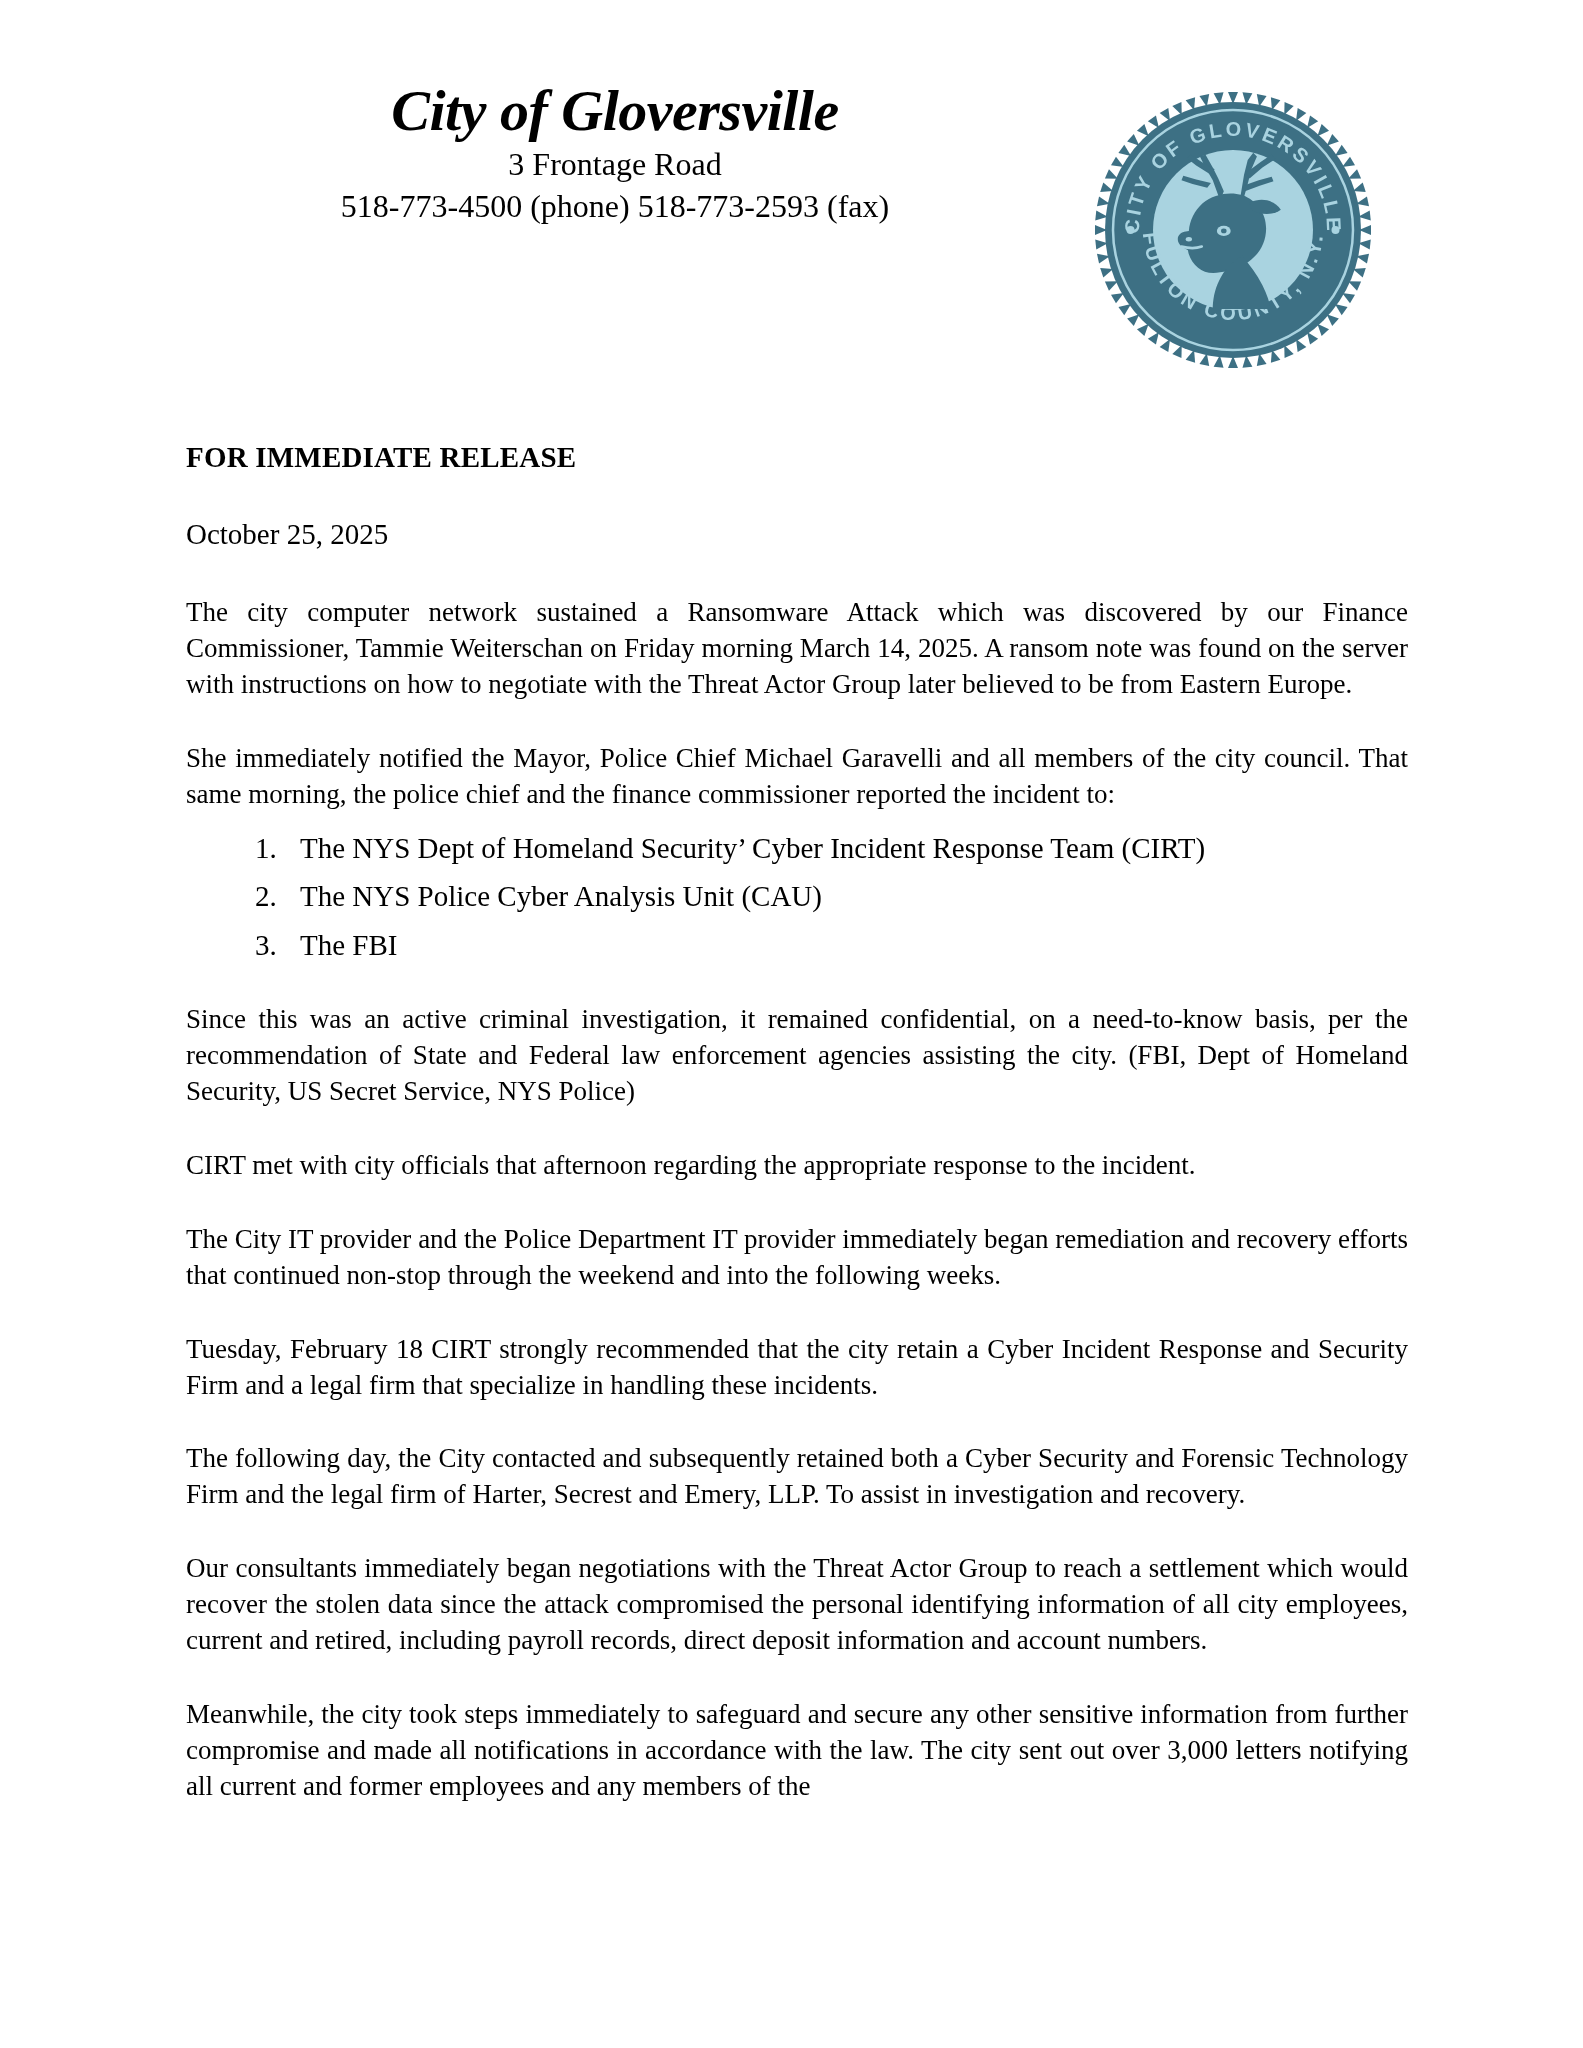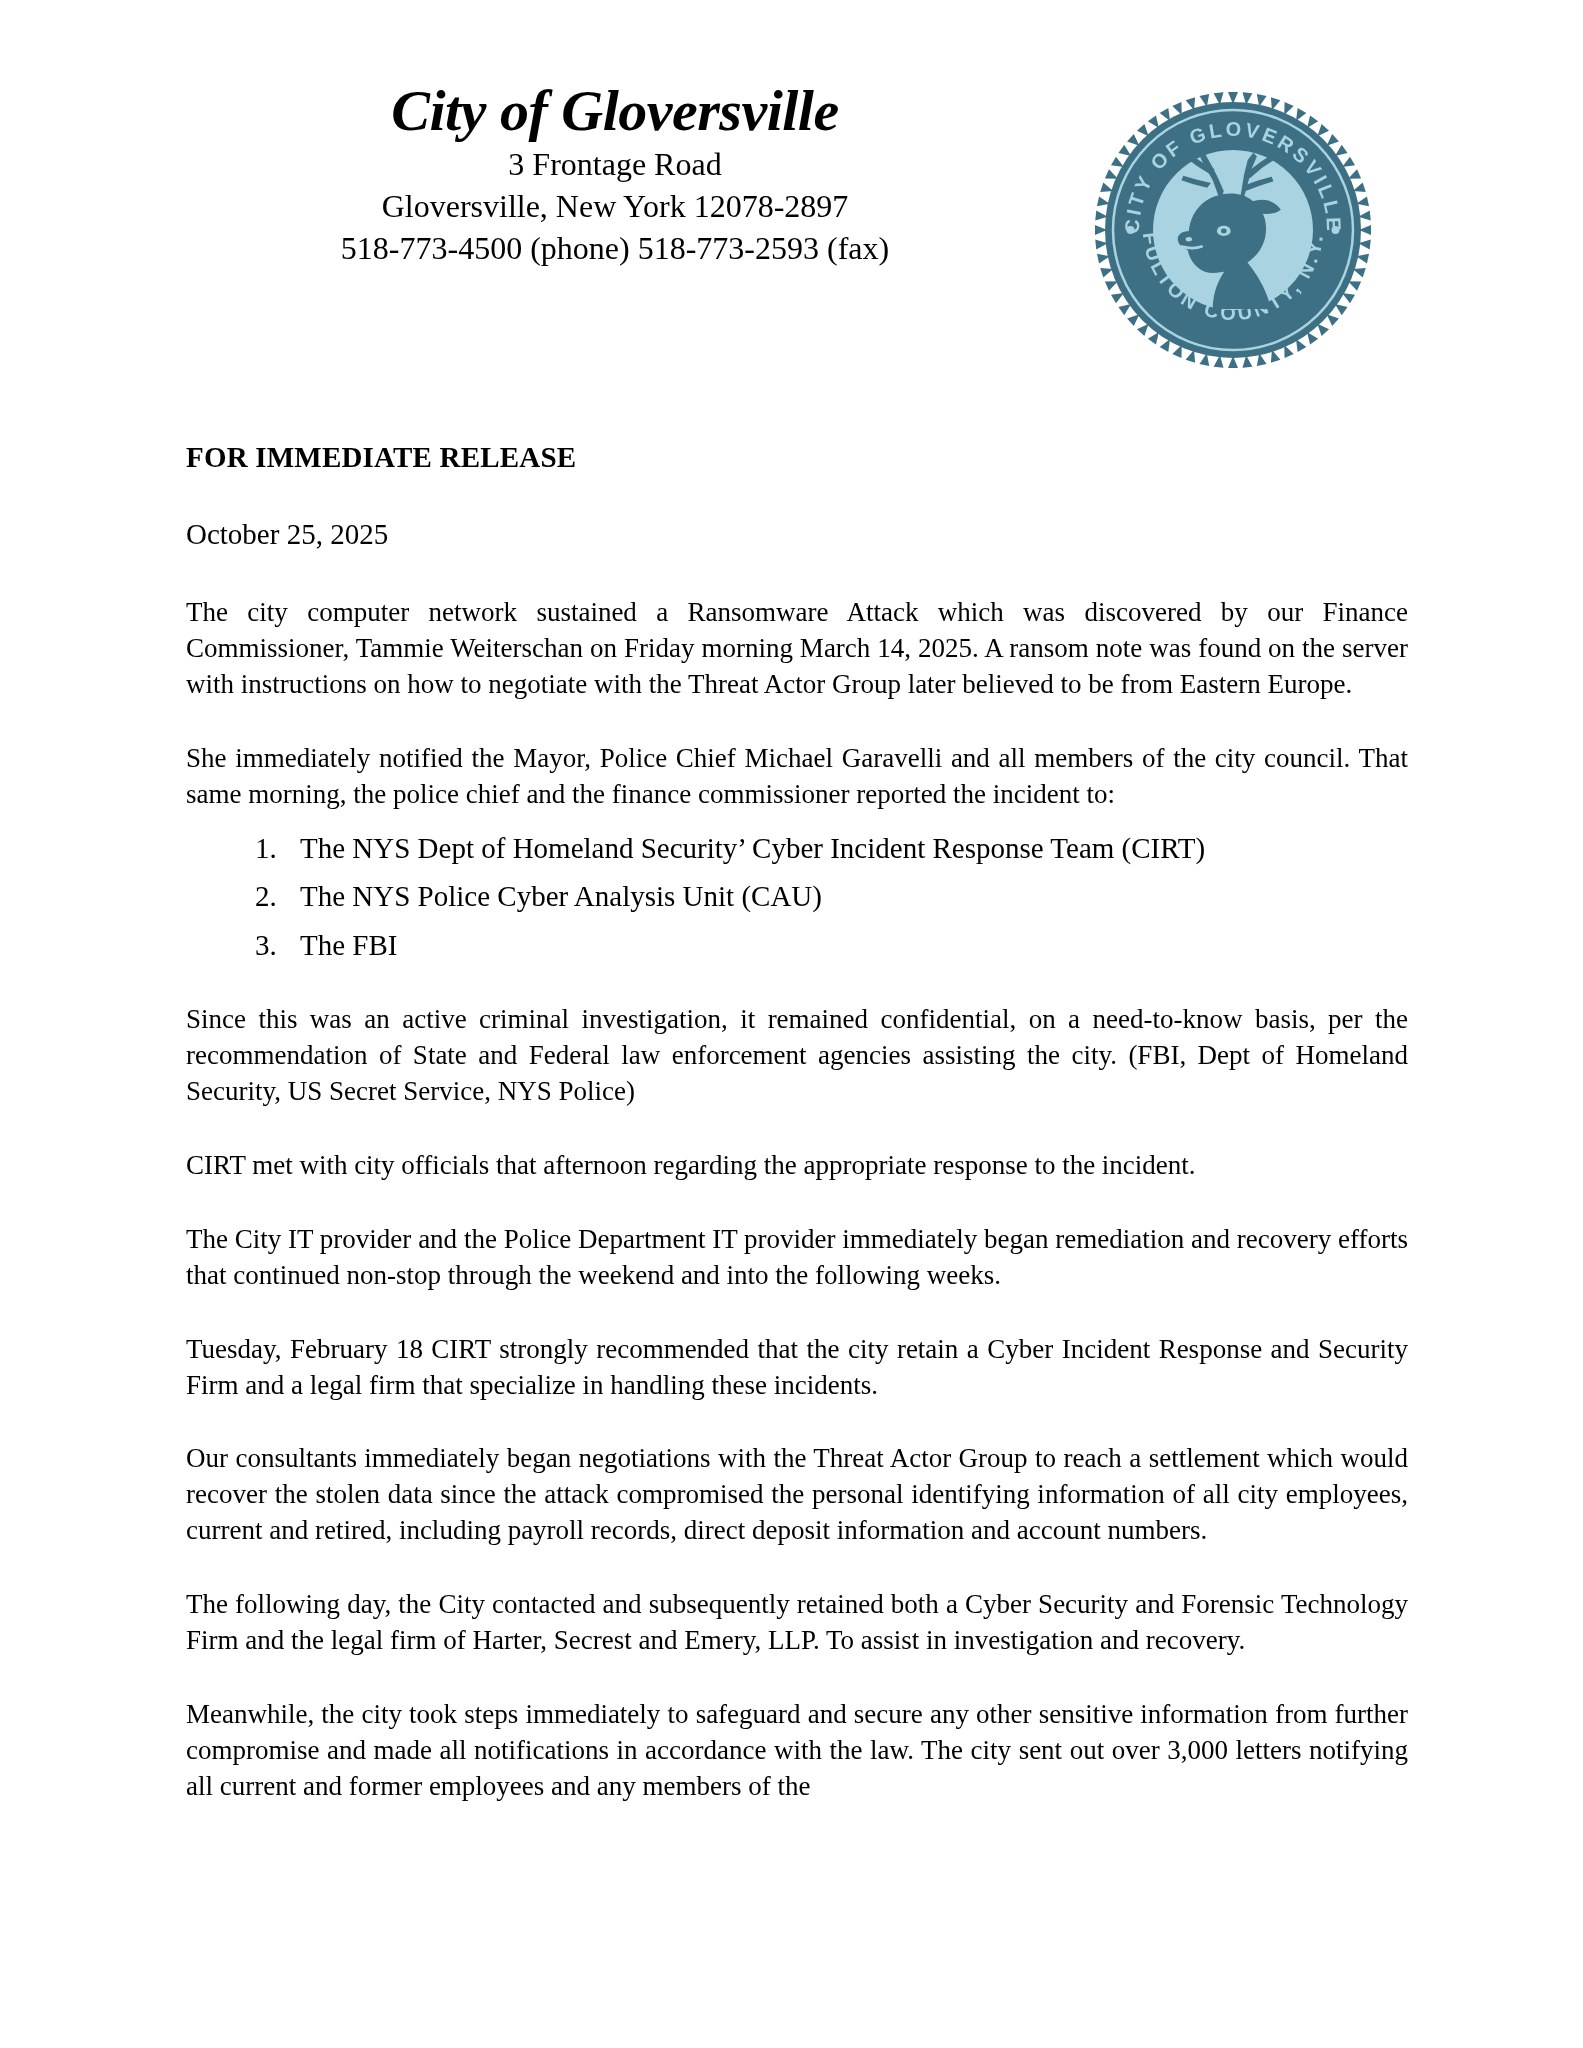--- a/index.html
+++ b/index.html
@@ -109,21 +109,20 @@
 
 <div class="page">
 
   <div class="letterhead">
 
     <div class="letterhead-text">
       <h1 class="org-title">City of Gloversville</h1>
 
       <div class="address-block">
         <span class="address-line">3 Frontage Road</span>
-        <span class="address-line">Gloversville, New York 12078-2897</span>
         <span class="address-line">518-773-4500 (phone) 518-773-2593 (fax)</span>
       </div>
     </div>
 
     <div class="seal-wrap">
       <svg viewBox="0 0 280 280" xmlns="http://www.w3.org/2000/svg" aria-hidden="true">
         <defs>
           <path id="arcTop" d="M 46,140 A 94,94 0 0 1 234,140" fill="none"></path>
           <path id="arcBottom" d="M 50,140 A 90,90 0 0 0 230,140" fill="none"></path>
         </defs>
@@ -272,20 +271,20 @@
     </ol>
 
     <p class="para">Since this was an active criminal investigation, it remained confidential, on a need-to-know basis, per the recommendation of State and Federal law enforcement agencies assisting the city. (FBI, Dept of Homeland Security, US Secret Service, NYS Police)</p>
 
     <p class="para">CIRT met with city officials that afternoon regarding the appropriate response to the incident.</p>
 
     <p class="para">The City IT provider and the Police Department IT provider immediately began remediation and recovery efforts that continued non-stop through the weekend and into the following weeks.</p>
 
     <p class="para">Tuesday, February 18 CIRT strongly recommended that the city retain a Cyber Incident Response and Security Firm and a legal firm that specialize in handling these incidents.</p>
 
+    <p class="para">The following day, the City contacted and subsequently retained both a Cyber Security and Forensic Technology Firm and the legal firm of Harter, Secrest and Emery, LLP. To assist in investigation and recovery.</p>
+
     <p class="para">Our consultants immediately began negotiations with the Threat Actor Group to reach a settlement which would recover the stolen data since the attack compromised the personal identifying information of all city employees, current and retired, including payroll records, direct deposit information and account numbers.</p>
-
-    <p class="para">The following day, the City contacted and subsequently retained both a Cyber Security and Forensic Technology Firm and the legal firm of Harter, Secrest and Emery, LLP. To assist in investigation and recovery.</p>
 
     <p class="para">Meanwhile, the city took steps immediately to safeguard and secure any other sensitive information from further compromise and made all notifications in accordance with the law. The city sent out over 3,000 letters notifying all current and former employees and any members of the</p>
 
   </div>
 </div>
 
 </body></html>

